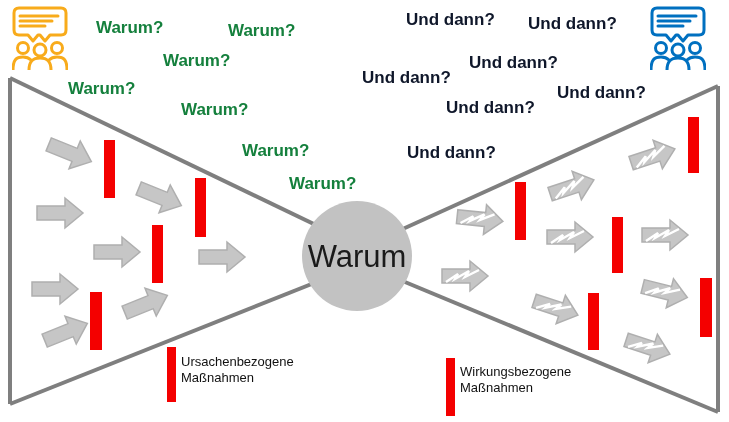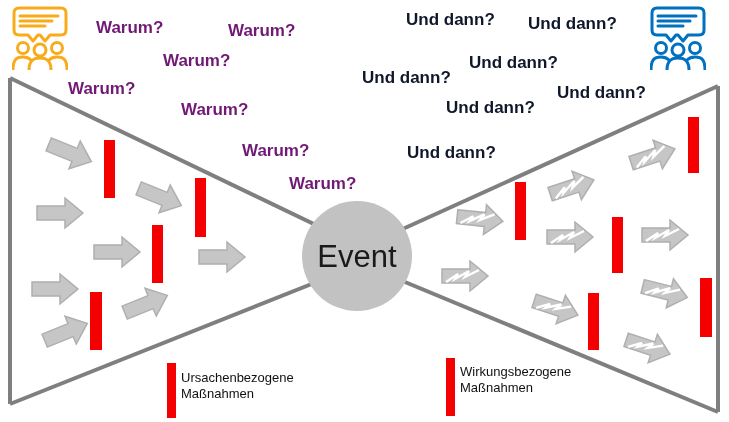--- a/index.html
+++ b/index.html
@@ -5,32 +5,32 @@
   html,body{margin:0;padding:0;background:#fff;}
   .stage{
     position:relative;width:729px;height:422px;overflow:hidden;background:#ffffff;
     font-family:"Liberation Sans",sans-serif;
   }
   .diagram-svg{position:absolute;left:0;top:0;}
   .q-label{
     position:absolute;font-size:17px;font-weight:bold;white-space:nowrap;
     letter-spacing:0;
   }
-  .q-cause{color:#701a75;}
+  .q-cause{color:#15803d;}
   .q-effect{color:#0f172a;}
   .event-label{
     position:absolute;left:297px;top:237px;width:120px;height:40px;
     line-height:40px;text-align:center;font-size:31px;color:#1a1a1a;
   }
   .legend{position:absolute;display:flex;}
   .legend .bar{width:9px;background:#F40000;flex:0 0 auto;}
   .legend .txt{
     margin-left:5px;width:122px;font-size:13px;line-height:1.22;color:#111;
   }
-  .legend-cause{left:167px;top:363px;}
+  .legend-cause{left:167px;top:347px;}
   .legend-cause .bar{height:55px;}
   .legend-cause .txt{padding-top:7px;}
   .legend-effect{left:446px;top:358px;}
   .legend-effect .bar{height:58px;}
   .legend-effect .txt{padding-top:6px;}
   .group-icon{position:absolute;width:56px;height:64px;}
   .group-icon.cause{left:12px;top:6px;color:#F8AB1B;}
   .group-icon.effect{left:650px;top:6px;color:#0070C0;}
 </style>
 </head>
@@ -135,21 +135,21 @@
   <span class="q-label q-cause" style="left:289px;top:174px;">Warum?</span>
 
   <span class="q-label q-effect" style="left:406px;top:10px;">Und dann?</span>
   <span class="q-label q-effect" style="left:528px;top:14px;">Und dann?</span>
   <span class="q-label q-effect" style="left:469px;top:53px;">Und dann?</span>
   <span class="q-label q-effect" style="left:362px;top:68px;">Und dann?</span>
   <span class="q-label q-effect" style="left:557px;top:83px;">Und dann?</span>
   <span class="q-label q-effect" style="left:446px;top:98px;">Und dann?</span>
   <span class="q-label q-effect" style="left:407px;top:143px;">Und dann?</span>
 
-  <div class="event-label">Event</div>
+  <div class="event-label">Warum</div>
 
   <div class="legend legend-cause">
     <div class="bar"></div>
     <div class="txt">Ursachenbezogene Maßnahmen</div>
   </div>
   <div class="legend legend-effect">
     <div class="bar"></div>
     <div class="txt">Wirkungsbezogene Maßnahmen</div>
   </div>
 

